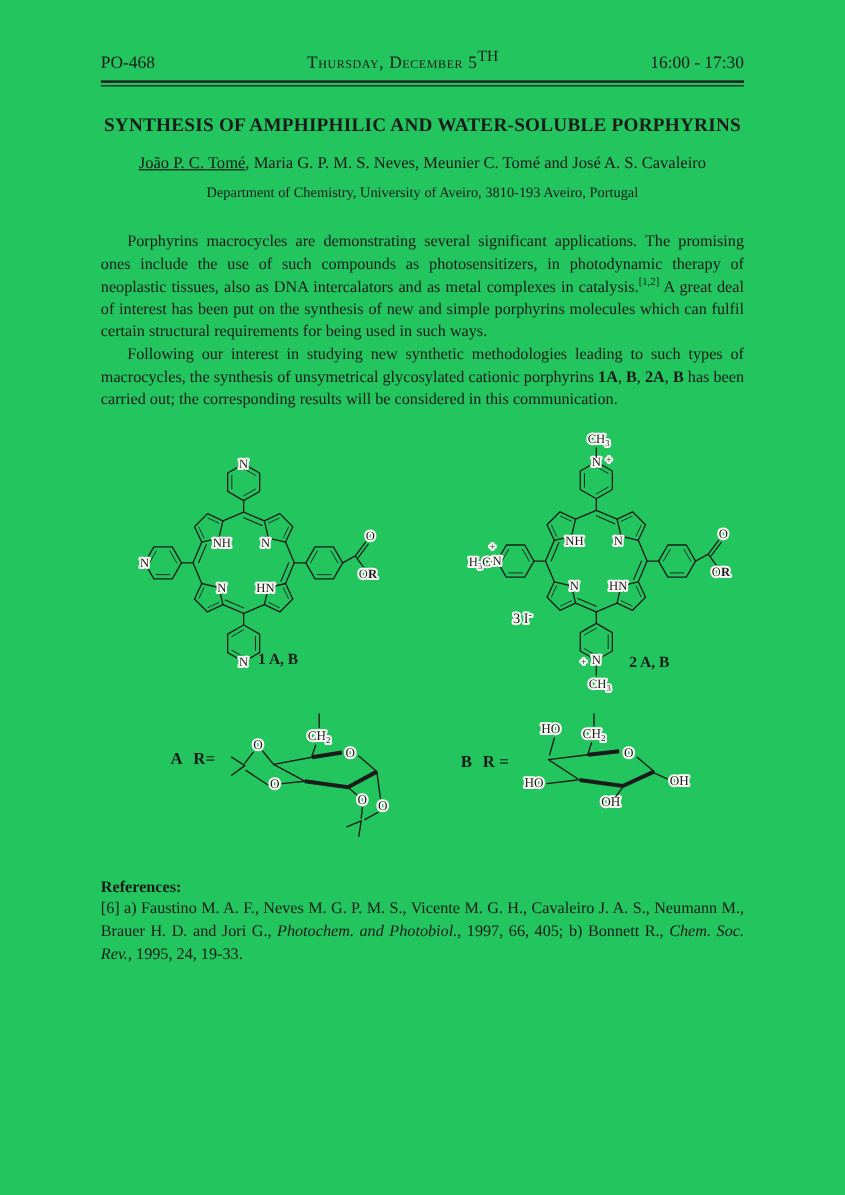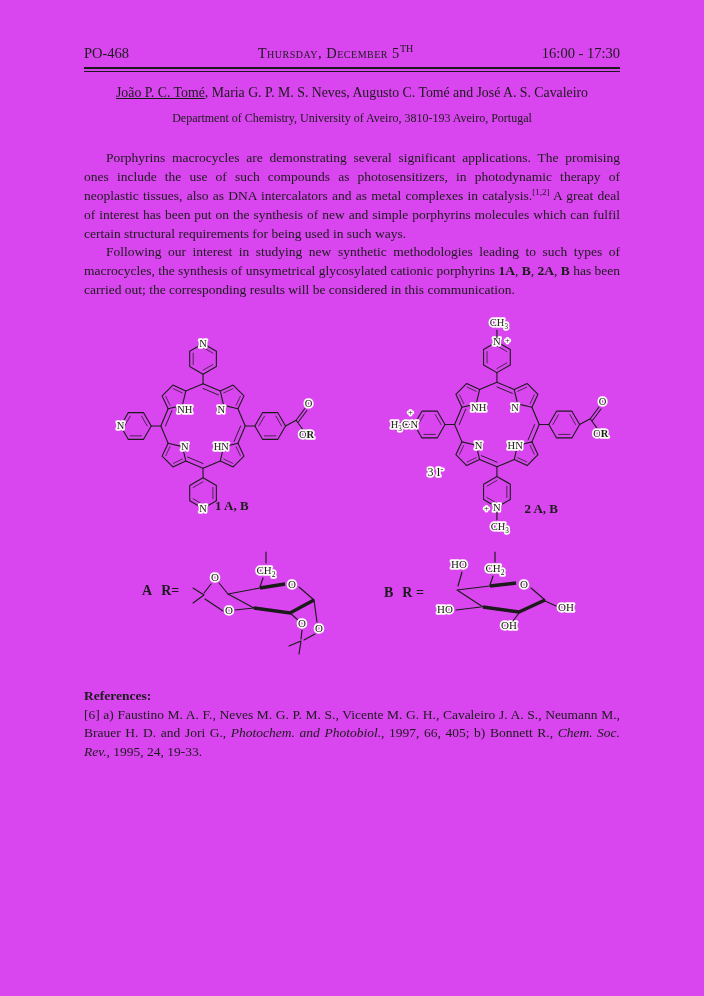--- a/index.html
+++ b/index.html
@@ -1,24 +1,24 @@
 <!DOCTYPE html>
 <html><head>
 <meta charset="utf-8">
 <style>
   html,body{margin:0;padding:0;background:#d9d9d6;}
   .page{
-    width:704px;height:996px;margin:0 auto;background:#d946ef;color:#1b1b1b;
+    width:704px;height:996px;margin:0 auto;background:#22c55e;color:#1b1b1b;
     font-family:"Liberation Serif","DejaVu Serif",serif;font-size:13.5px;line-height:18.8px;
     box-sizing:border-box;padding:44px 84px 0 84px;overflow:hidden;position:relative;
   }
   
   .hdr{display:flex;justify-content:space-between;align-items:baseline;font-size:14.5px;}
   .hdr .sc{font-variant:small-caps;letter-spacing:.5px;}
-  .hdr sup{font-size:10px;vertical-align:super;line-height:0;}
+  .hdr sup{font-size:13px;vertical-align:super;line-height:0;}
   .rule{margin-top:4px;height:2px;border-top:2px solid #1b1b1b;border-bottom:1px solid #1b1b1b;}
   
   .title{text-align:center;font-weight:bold;font-size:16px;letter-spacing:.2px;margin-top:24px;}
   .authors{text-align:center;margin-top:12px;font-size:13.8px;}
   .authors .ul{text-decoration:underline;}
   .affil{text-align:center;margin-top:6px;font-size:12px;}
   
   .abstract{margin-top:22px;}
   .para{text-align:justify;text-indent:22px;margin:0;}
   .para sup{font-size:9px;line-height:0;}
@@ -103,22 +103,23 @@
 
 <div class="page">
 
   <div class="hdr">
     <span>PO-468</span>
     <span><span class="sc">Thursday, December 5</span><sup>TH</sup></span>
     <span>16:00 - 17:30</span>
   </div>
   <div class="rule"></div>
 
-
-  <div class="authors"><span class="ul">João P. C. Tomé</span><span>, Maria G. P. M. S. Neves, Augusto C. Tomé and José A. S. Cavaleiro</span></div>
+  <div class="title">SYNTHESIS OF AMPHIPHILIC AND WATER-SOLUBLE PORPHYRINS</div>
+
+  <div class="authors"><span class="ul">João P. C. Tomé</span><span>, Maria G. P. M. S. Neves, Meunier C. Tomé and José A. S. Cavaleiro</span></div>
   <div class="affil">Department of Chemistry, University of Aveiro, 3810-193 Aveiro, Portugal</div>
 
   <div class="abstract">
     <p class="para"><span>Porphyrins macrocycles are demonstrating several significant applications. The promising ones include the use of such compounds as photosensitizers, in photodynamic therapy of neoplastic tissues, also as DNA intercalators and as metal complexes in catalysis.</span><sup>[1,2]</sup><span> A great deal of interest has been put on the synthesis of new and simple porphyrins molecules which can fulfil certain structural requirements for being used in such ways.</span></p>
     <p class="para"><span>Following our interest in studying new synthetic methodologies leading to such types of macrocycles, the synthesis of unsymetrical glycosylated cationic porphyrins </span><b>1A</b><span>, </span><b>B</b><span>, </span><b>2A</b><span>, </span><b>B</b><span> has been carried out; the corresponding results will be considered in this communication.</span></p>
   </div>
 
   <div class="struct-row">
     <svg width="240" height="188" viewBox="-124 -98 250 196">
       <use href="#porphCore"></use>

